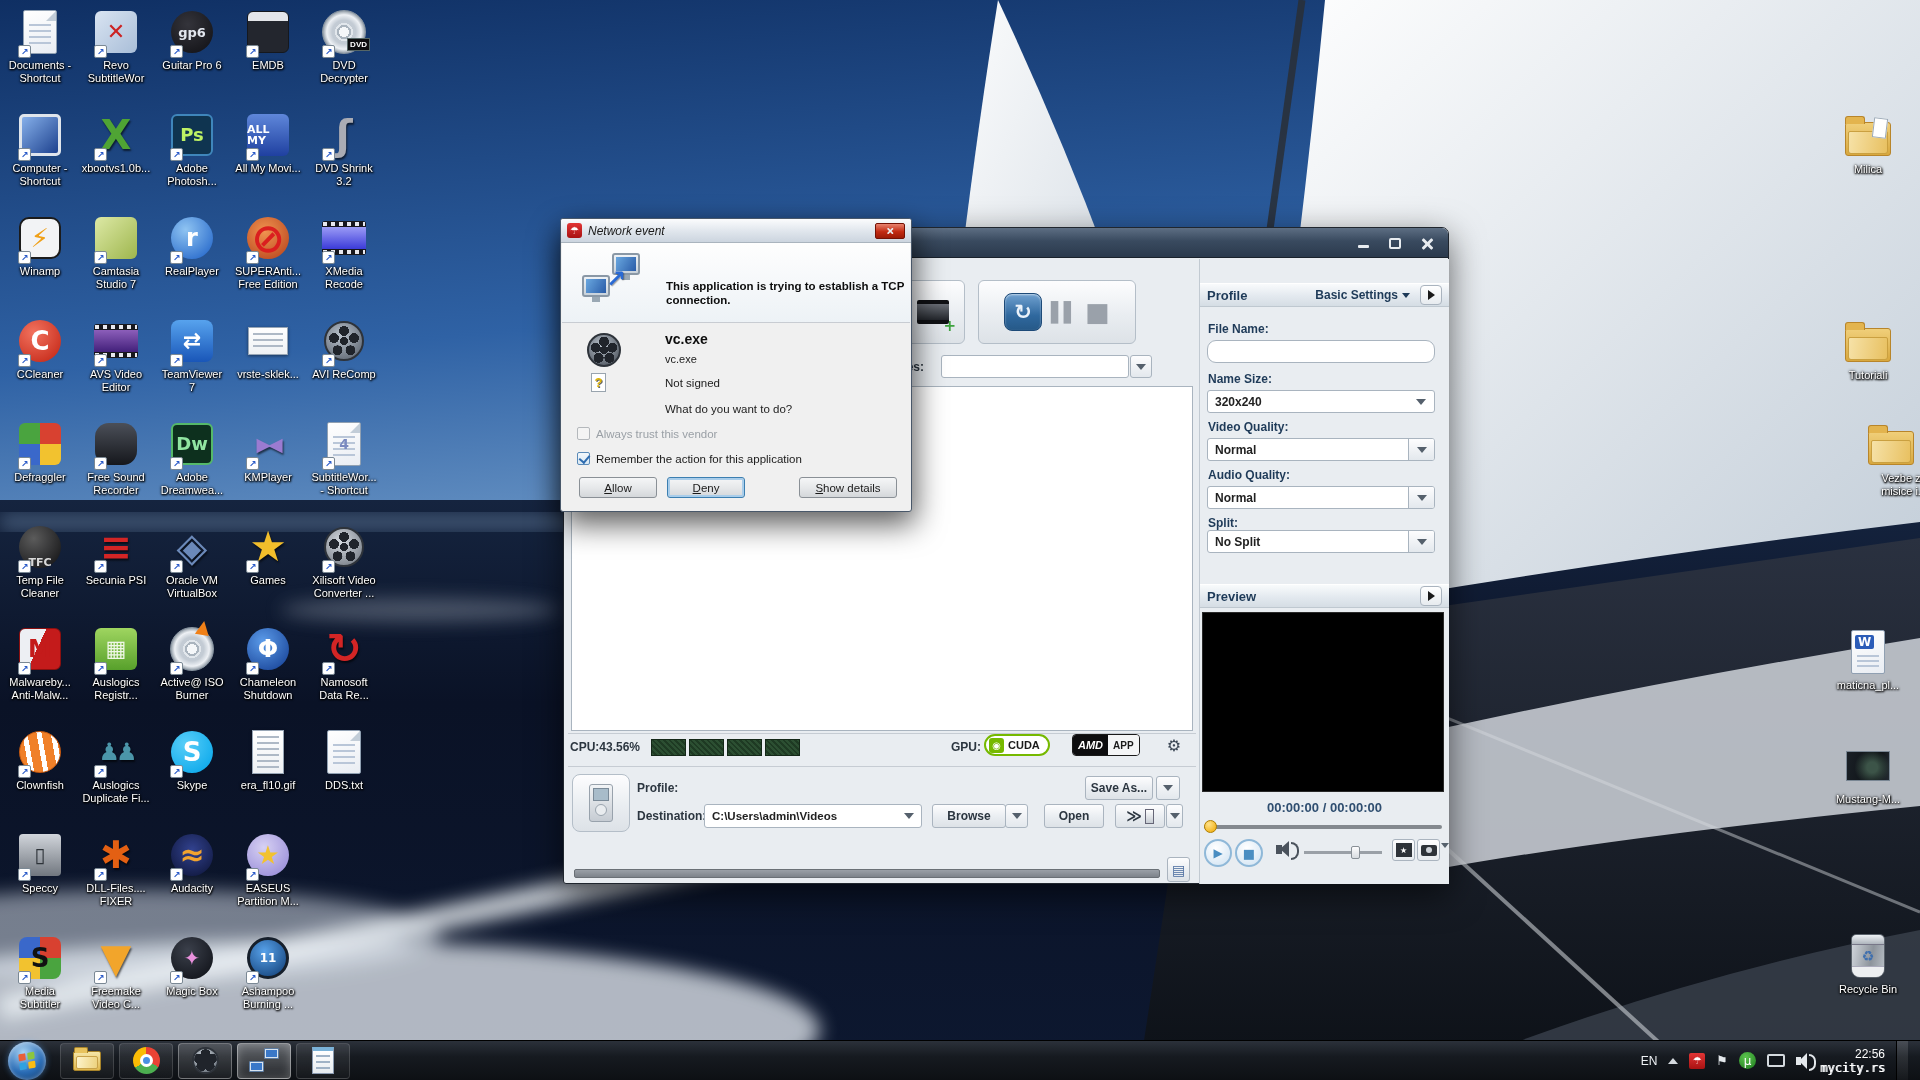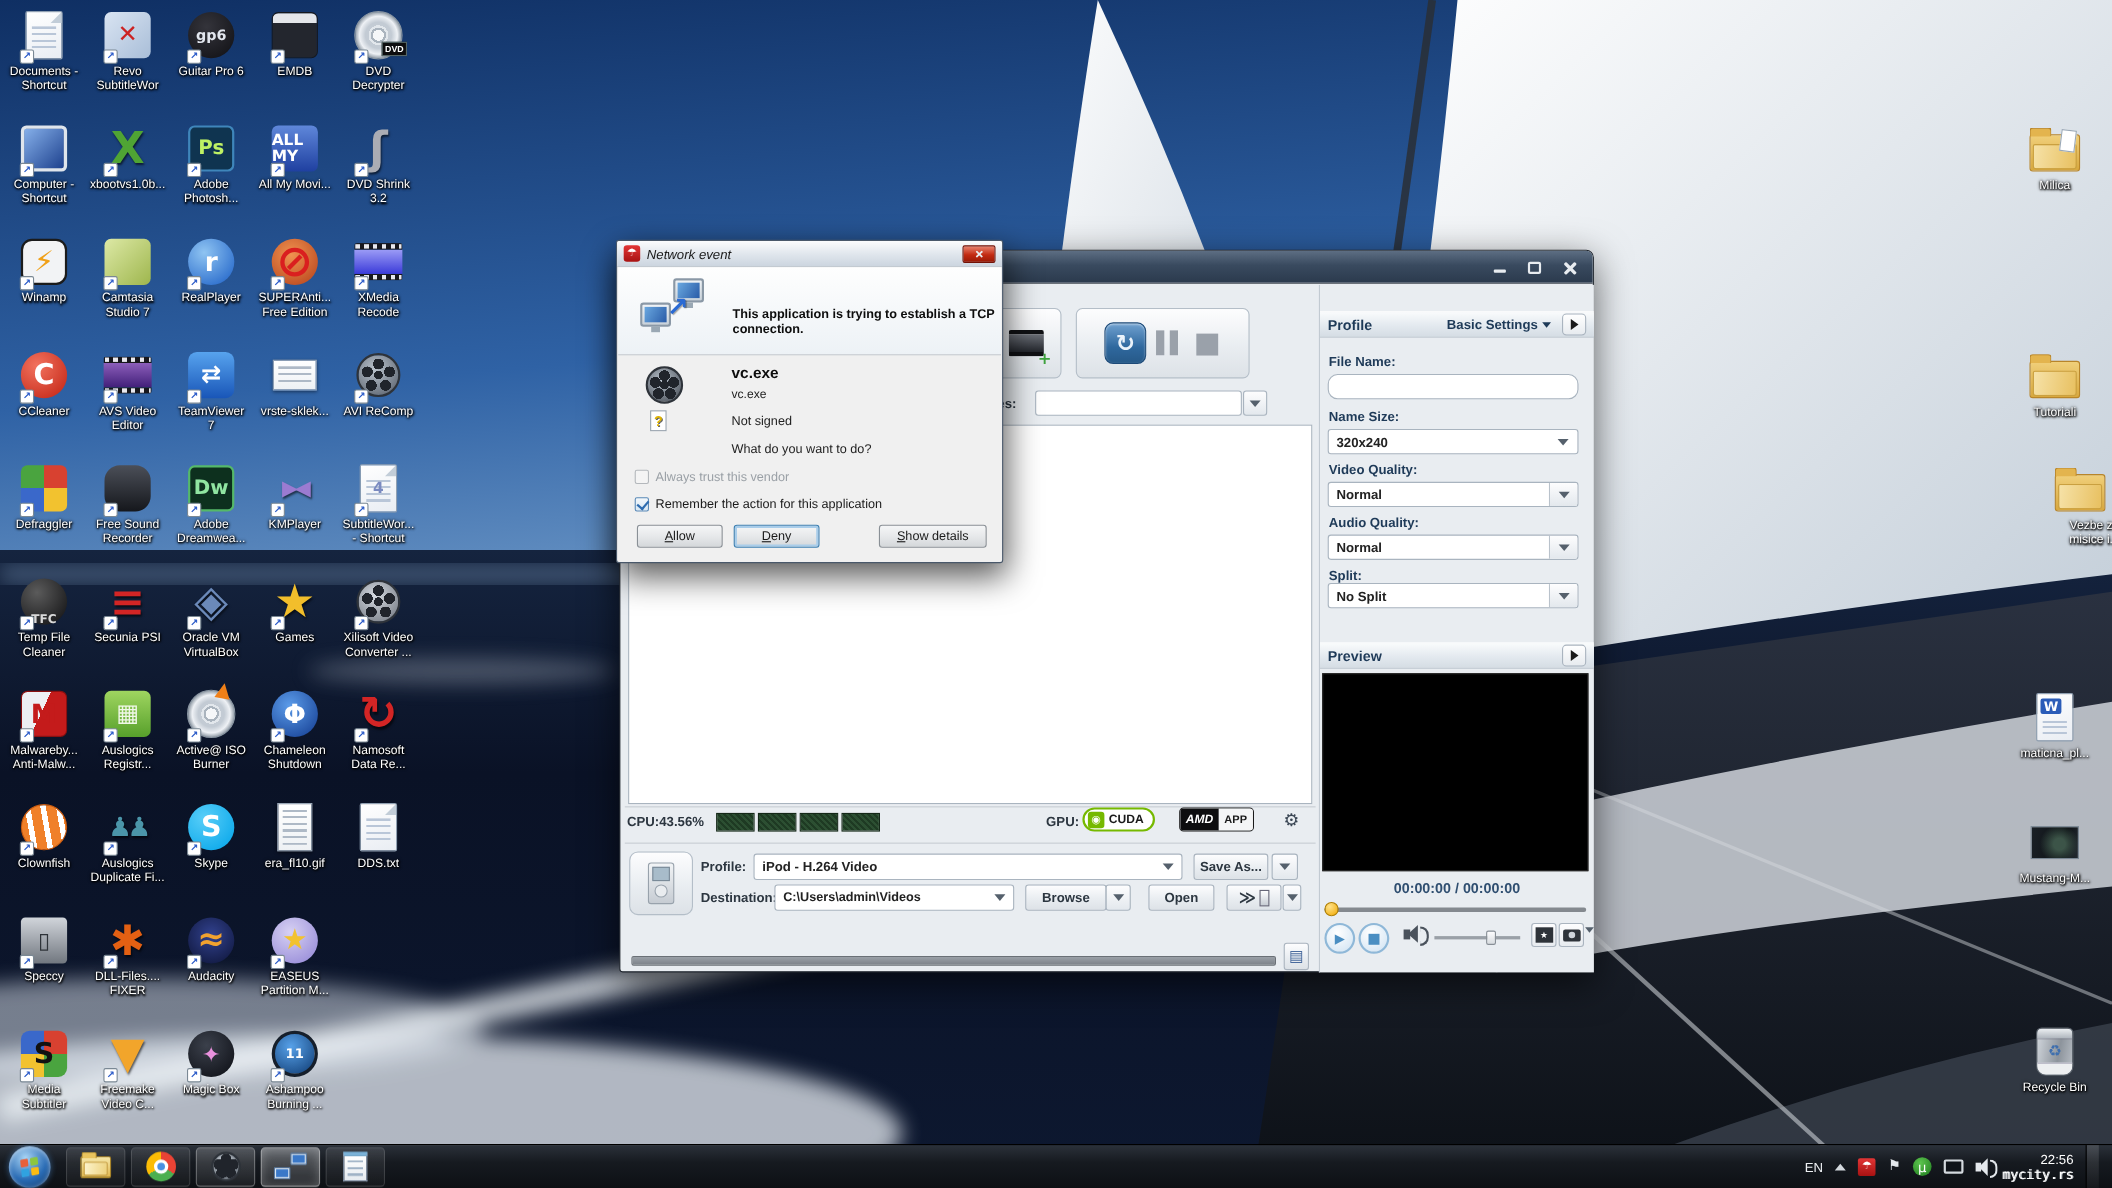--- a/index.html
+++ b/index.html
@@ -392,21 +392,21 @@
             <span class="icon-glyph" style="color: #bef264; font-size: 18px;">Ps</span>
           </div>
           <span class="sc-badge">↗</span>
         </div>
         <div class="di-label">Adobe
 Photosh...</div>
       </div>
       <div class="desk-icon" style="left: 230px; top: 111px;">
         <div class="di-art">
           <div class="art k-square" style="background: linear-gradient(rgb(95, 135, 218), rgb(31, 64, 160));">
-            <span class="icon-glyph" style="color: rgb(255, 255, 255); font-size: 14px;">ALL MY</span>
+            <span class="icon-glyph" style="color: rgb(255, 255, 255); font-size: 11px;">ALL MY</span>
           </div>
           <span class="sc-badge">↗</span>
         </div>
         <div class="di-label">All My Movi...</div>
       </div>
       <div class="desk-icon" style="left: 306px; top: 111px;">
         <div class="di-art">
           <div class="art k-plain">
             <span class="icon-glyph" style="color: rgb(170, 172, 180); font-size: 40px;">ʃ</span>
           </div>
@@ -854,24 +854,20 @@
     <div id="wrench-btn">⚙</div>
     <div class="hline" id="hl2"></div>
 
     <div class="tb-btn" id="ipod-btn">
       <span class="ipod">
           <span class="ipod-scr"></span>
           <span class="ipod-wheel"></span>
         </span>
     </div>
     <div class="fld-label" id="profile-label">Profile:</div>
-    <div class="combo" id="profile-combo">
-      <span>iPod - H.264 Video</span>
-        <span class="caret"></span>
-    </div>
 
     <div class="w-btn" id="saveas-btn" style="left:521px;top:548px;width:68px;height:24px">Save As...</div>
     <div class="arrow-btn" style="left:592px;top:548px;width:24px;height:24px">
         <span class="caret"></span>
       </div>
 
     <div class="fld-label" id="dest-label">Destination:</div>
     <div class="combo" id="dest-combo">
       <span style="font-size:11.5px">C:\Users\admin\Videos</span>
         <span class="caret"></span>

